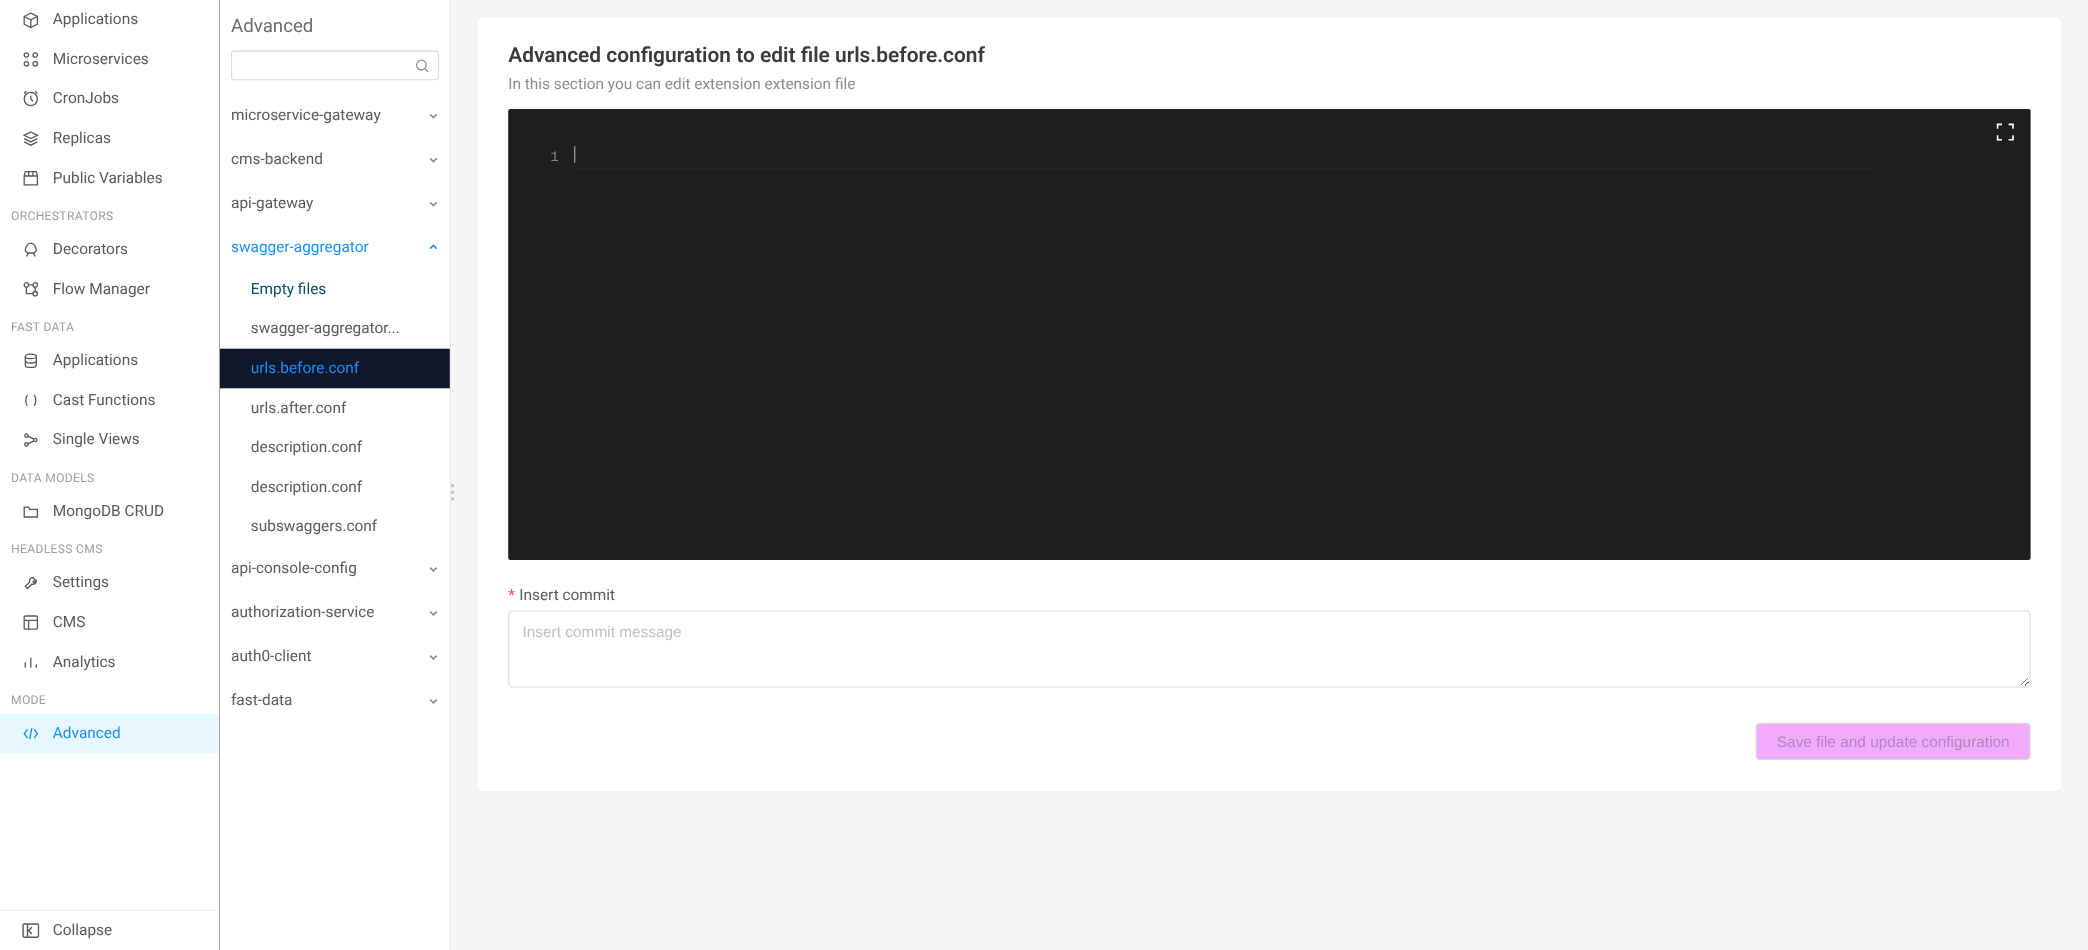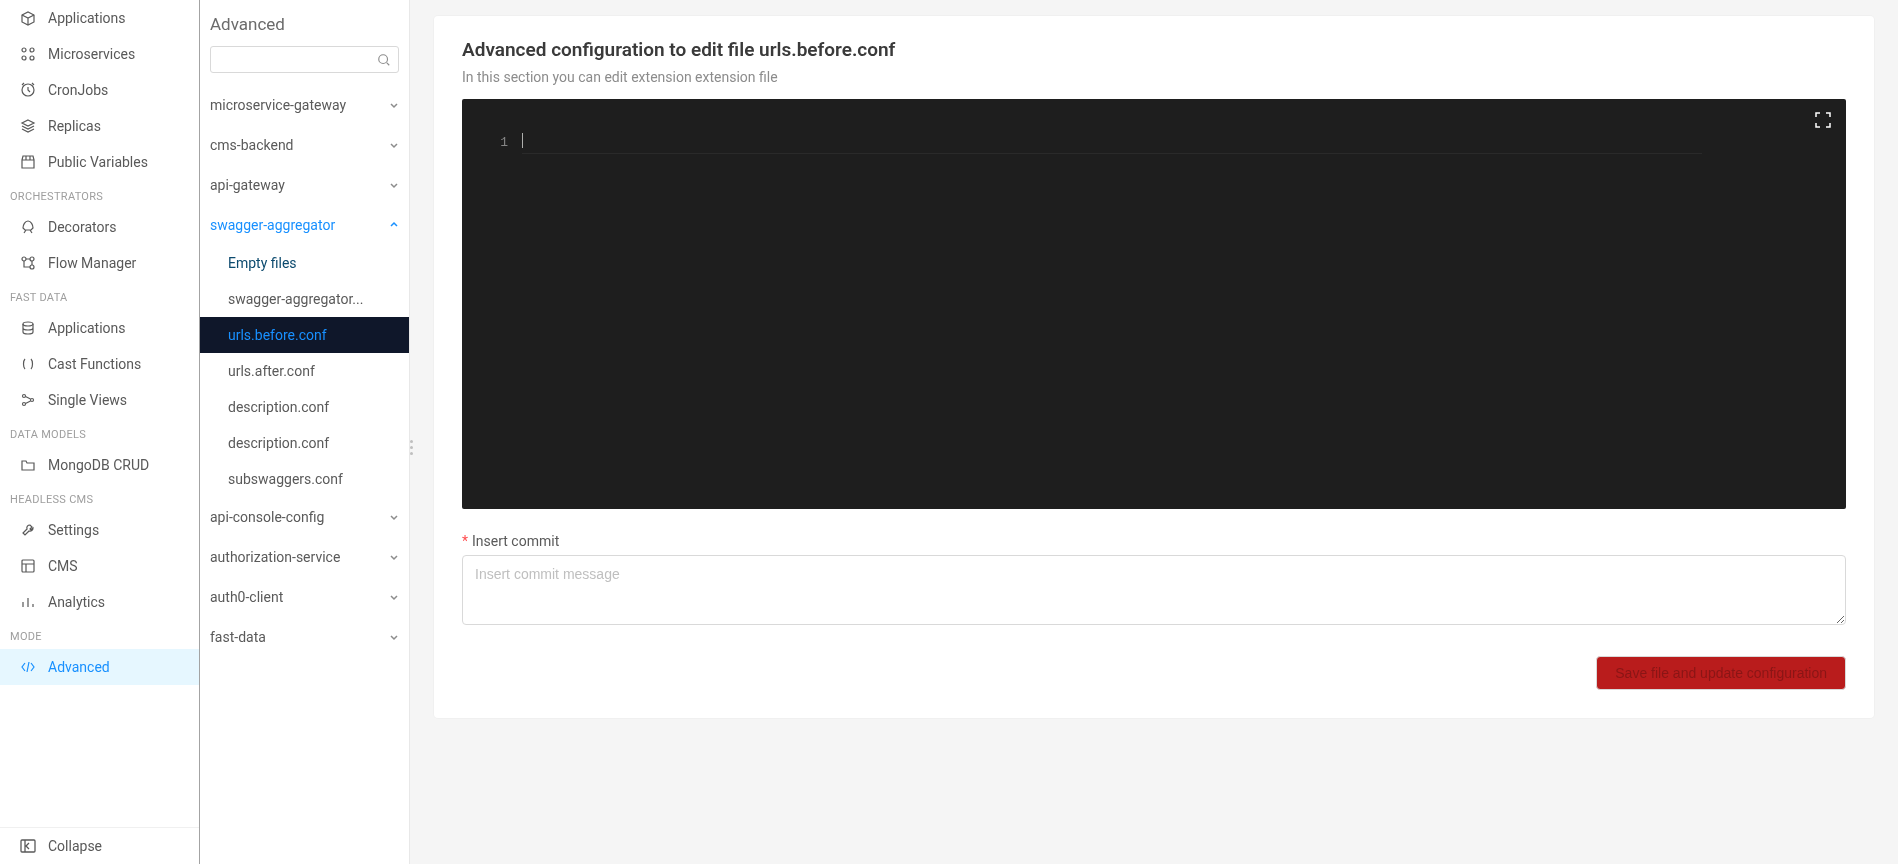--- a/index.html
+++ b/index.html
@@ -50,21 +50,21 @@
     .editor .code .line { min-height: 20px; border-bottom: 1px solid #2a2a2a; }
     .editor .code .cursor { display: inline-block; width: 1px; height: 15px; background: #aeafad; vertical-align: -2px; }
     
     .form-area { padding: 24px 28px 28px 28px; }
     .form-label { margin-bottom: 6px; color: #5a5a5a; }
     .form-label .req { color: #ff4d4f; margin-right: 4px; }
     .commit-input { width: 100%; min-height: 70px; padding: 10px 12px; border: 1px solid #d9d9d9; border-radius: 4px; font-family: Liberation Sans, sans-serif; font-size: 14px; resize: vertical; }
     .commit-input::placeholder { color: #bfbfbf; }
     
     .actions { display: flex; justify-content: flex-end; padding: 0 28px 28px 28px; }
-    .btn-save { border: 1px solid #d9d9d9; background: #b91c1c; color: rgba(0,0,0,.25); padding: 8px 18px; border-radius: 4px; font-size: 14px; cursor: not-allowed; }
+    .btn-save { border: 1px solid #d9d9d9; background: #f0abfc; color: rgba(0,0,0,.25); padding: 8px 18px; border-radius: 4px; font-size: 14px; cursor: not-allowed; }
     
     svg { display: block; }
   </style>
 </head>
 <body>
 
 <div class="container">
 
   <div class="sidebar-left">
     <div id="s1-top">

